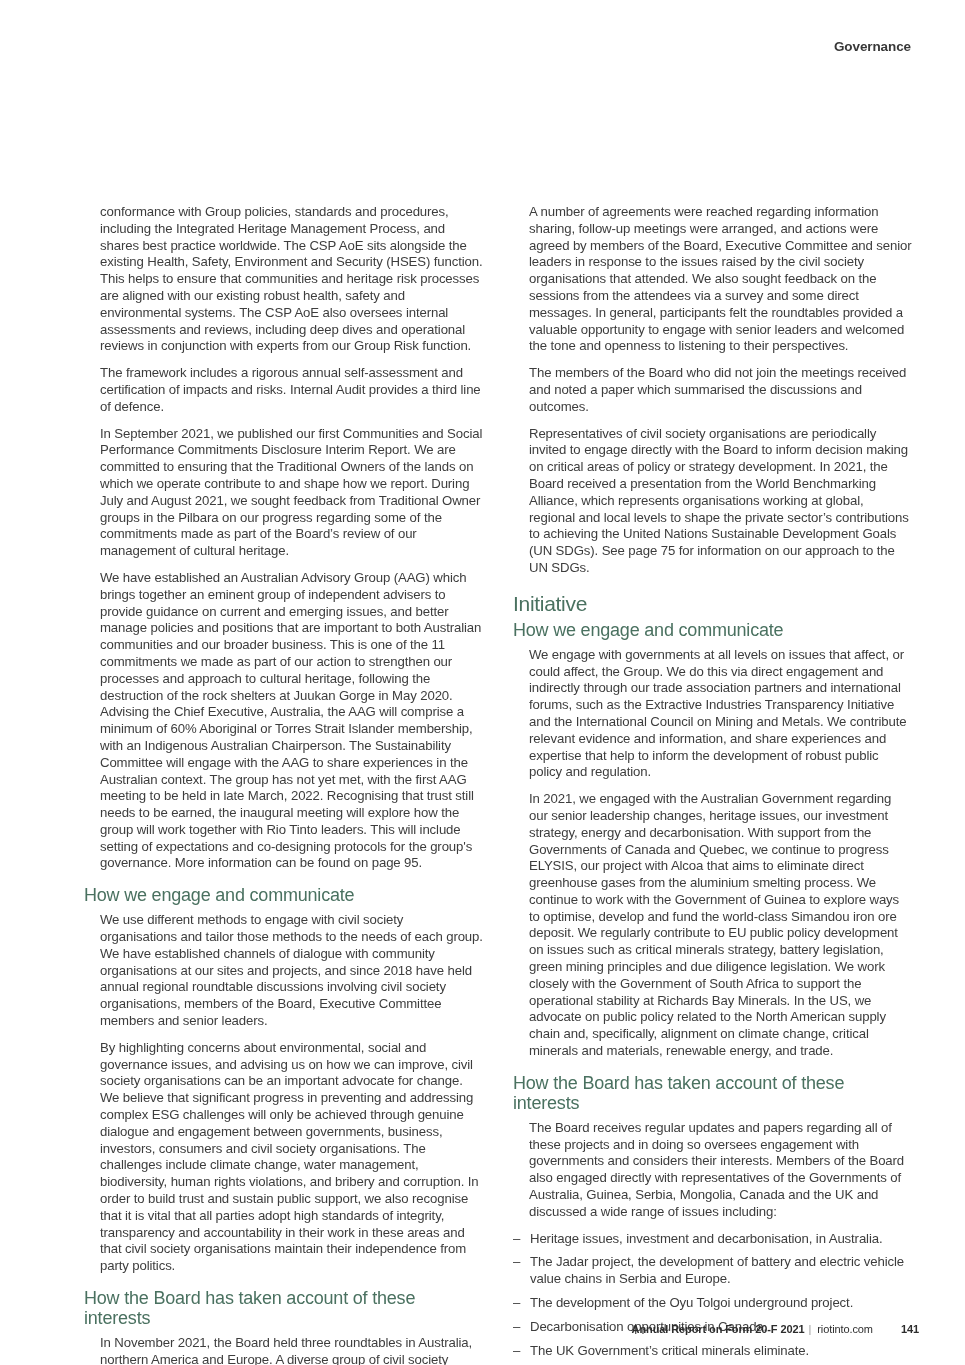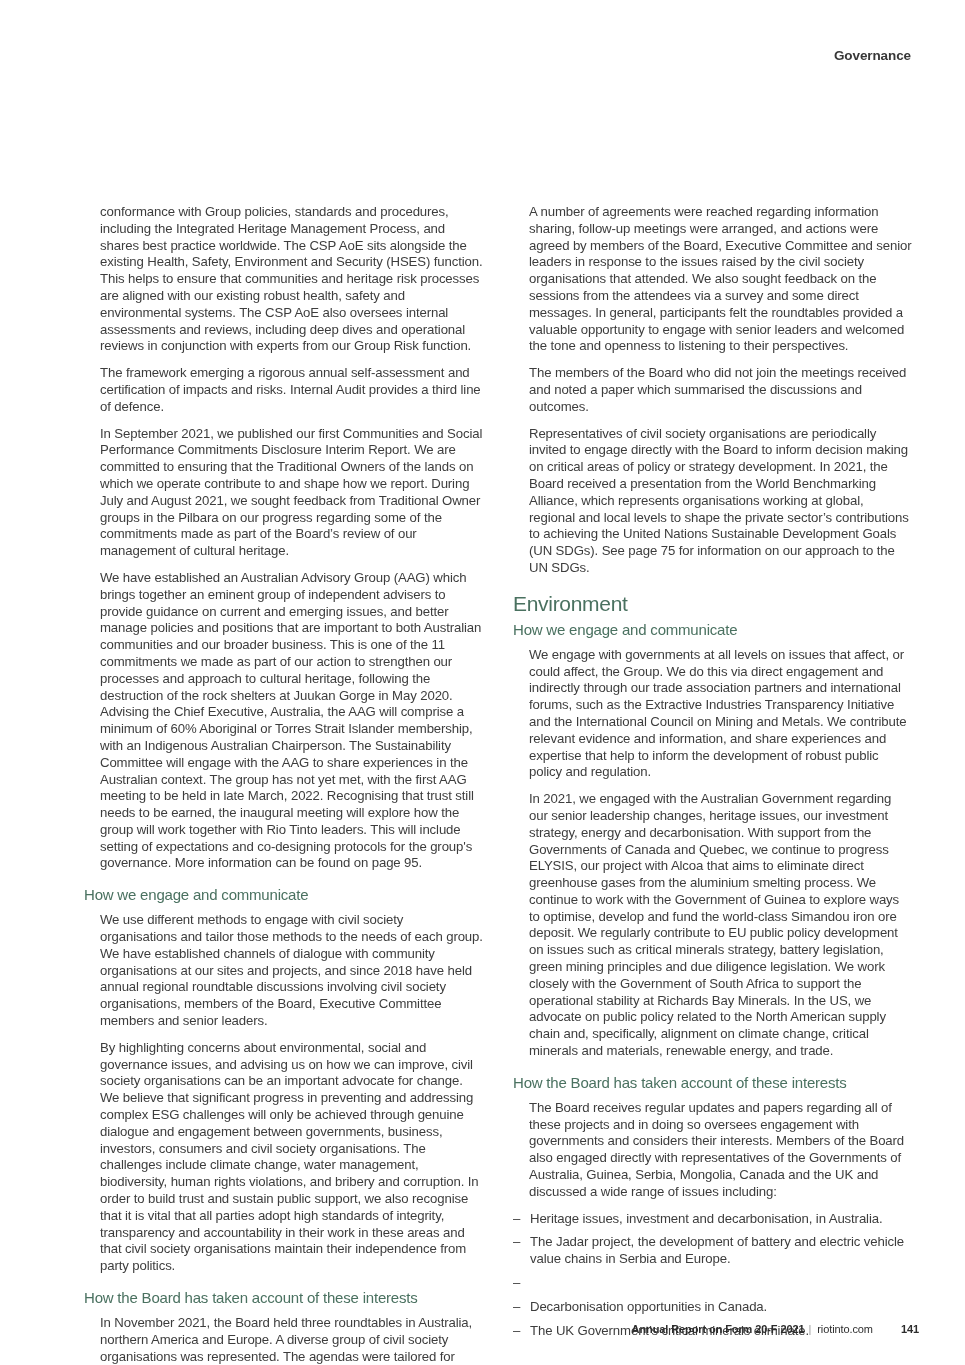--- a/index.html
+++ b/index.html
@@ -5,39 +5,39 @@
   html, body { margin: 0; padding: 0; }
   body {
     width: 965px; height: 1365px;
     background: #ffffff;
     font-family: "Liberation Sans", sans-serif;
     color: #3d3d3d;
     position: relative;
     overflow: hidden;
   }
   .header-label {
-    position: absolute; top: 48px; right: 54px;
+    position: absolute; top: 39px; right: 54px;
     font-size: 13.5px; font-weight: bold; color: #383838;
     letter-spacing: -0.1px;
   }
   .content {
     position: absolute; top: 204px; left: 84px; width: 828px;
     display: flex; gap: 30px;
   }
   .col {
     width: 399px; flex: none;
     font-size: 13.2px; line-height: 16.8px; letter-spacing: -0.12px;
   }
   .col p { margin: 0 0 10px 16px; }
   .col h2 {
     font-size: 21px; line-height: 25px; font-weight: 400;
     color: #4a7160; margin: 14px 0 4px 0; letter-spacing: -0.3px;
   }
   .col h3 {
-    font-size: 15px; line-height: 20px; font-weight: 400;
+    font-size: 18px; line-height: 20px; font-weight: 400;
     color: #4a7160; margin: 13px 0 7px 0; letter-spacing: -0.2px;
   }
   .col h2 + h3 { margin-top: 2px; }
   ul.bullets { list-style: none; margin: 3px 0 0 0; padding: 0; }
   ul.bullets li { display: flex; margin: 0 0 7px 0; }
   ul.bullets .dash { width: 17px; flex: none; }
   .footer {
     position: absolute; top: 1323px; right: 46px;
     font-size: 11px; color: #2d2d2d; letter-spacing: -0.1px;
     white-space: nowrap;
@@ -48,51 +48,52 @@
 </style>
 </head>
 <body>
 
 <div class="header-label">Governance</div>
 
 <div class="content">
 
   <div class="col">
     <p>conformance with Group policies, standards and procedures, including the Integrated Heritage Management Process, and shares best practice worldwide. The CSP AoE sits alongside the existing Health, Safety, Environment and Security (HSES) function. This helps to ensure that communities and heritage risk processes are aligned with our existing robust health, safety and environmental systems. The CSP AoE also oversees internal assessments and reviews, including deep dives and operational reviews in conjunction with experts from our Group Risk function.</p>
-    <p>The framework emerging a rigorous annual self-assessment and certification of impacts and risks. Internal Audit provides a third line of defence.</p>
+    <p>The framework includes a rigorous annual self-assessment and certification of impacts and risks. Internal Audit provides a third line of defence.</p>
     <p>In September 2021, we published our first Communities and Social Performance Commitments Disclosure Interim Report. We are committed to ensuring that the Traditional Owners of the lands on which we operate contribute to and shape how we report. During July and August 2021, we sought feedback from Traditional Owner groups in the Pilbara on our progress regarding some of the commitments made as part of the Board’s review of our management of cultural heritage.</p>
     <p>We have established an Australian Advisory Group (AAG) which brings together an eminent group of independent advisers to provide guidance on current and emerging issues, and better manage policies and positions that are important to both Australian communities and our broader business. This is one of the 11 commitments we made as part of our action to strengthen our processes and approach to cultural heritage, following the destruction of the rock shelters at Juukan Gorge in May 2020. Advising the Chief Executive, Australia, the AAG will comprise a minimum of 60% Aboriginal or Torres Strait Islander membership, with an Indigenous Australian Chairperson. The Sustainability Committee will engage with the AAG to share experiences in the Australian context. The group has not yet met, with the first AAG meeting to be held in late March, 2022. Recognising that trust still needs to be earned, the inaugural meeting will explore how the group will work together with Rio Tinto leaders. This will include setting of expectations and co-designing protocols for the group's governance. More information can be found on page 95.</p>
     <h3>How we engage and communicate</h3>
     <p>We use different methods to engage with civil society organisations and tailor those methods to the needs of each group. We have established channels of dialogue with community organisations at our sites and projects, and since 2018 have held annual regional roundtable discussions involving civil society organisations, members of the Board, Executive Committee members and senior leaders.</p>
     <p>By highlighting concerns about environmental, social and governance issues, and advising us on how we can improve, civil society organisations can be an important advocate for change. We believe that significant progress in preventing and addressing complex ESG challenges will only be achieved through genuine dialogue and engagement between governments, business, investors, consumers and civil society organisations. The challenges include climate change, water management, biodiversity, human rights violations, and bribery and corruption. In order to build trust and sustain public support, we also recognise that it is vital that all parties adopt high standards of integrity, transparency and accountability in their work in these areas and that civil society organisations maintain their independence from party politics.</p>
     <h3>How the Board has taken account of these interests</h3>
     <p>In November 2021, the Board held three roundtables in Australia, northern America and Europe. A diverse group of civil society organisations was represented. The agendas were tailored for each region and informed by preparatory conversations with the participants.</p>
   </div>
 
   <div class="col">
     <p>A number of agreements were reached regarding information sharing, follow-up meetings were arranged, and actions were agreed by members of the Board, Executive Committee and senior leaders in response to the issues raised by the civil society organisations that attended. We also sought feedback on the sessions from the attendees via a survey and some direct messages. In general, participants felt the roundtables provided a valuable opportunity to engage with senior leaders and welcomed the tone and openness to listening to their perspectives.</p>
     <p>The members of the Board who did not join the meetings received and noted a paper which summarised the discussions and outcomes.</p>
     <p>Representatives of civil society organisations are periodically invited to engage directly with the Board to inform decision making on critical areas of policy or strategy development. In 2021, the Board received a presentation from the World Benchmarking Alliance, which represents organisations working at global, regional and local levels to shape the private sector’s contributions to achieving the United Nations Sustainable Development Goals (UN SDGs). See page 75 for information on our approach to the UN SDGs.</p>
-    <h2>Environment</h2>
+    <h2>Initiative</h2>
     <h3>How we engage and communicate</h3>
     <p>We engage with governments at all levels on issues that affect, or could affect, the Group. We do this via direct engagement and indirectly through our trade association partners and international forums, such as the Extractive Industries Transparency Initiative and the International Council on Mining and Metals. We contribute relevant evidence and information, and share experiences and expertise that help to inform the development of robust public policy and regulation.</p>
     <p>In 2021, we engaged with the Australian Government regarding our senior leadership changes, heritage issues, our investment strategy, energy and decarbonisation. With support from the Governments of Canada and Quebec, we continue to progress ELYSIS, our project with Alcoa that aims to eliminate direct greenhouse gases from the aluminium smelting process. We continue to work with the Government of Guinea to explore ways to optimise, develop and fund the world-class Simandou iron ore deposit. We regularly contribute to EU public policy development on issues such as critical minerals strategy, battery legislation, green mining principles and due diligence legislation. We work closely with the Government of South Africa to support the operational stability at Richards Bay Minerals. In the US, we advocate on public policy related to the North American supply chain and, specifically, alignment on climate change, critical minerals and materials, renewable energy, and trade.</p>
     <h3>How the Board has taken account of these interests</h3>
     <p>The Board receives regular updates and papers regarding all of these projects and in doing so oversees engagement with governments and considers their interests. Members of the Board also engaged directly with representatives of the Governments of Australia, Guinea, Serbia, Mongolia, Canada and the UK and discussed a wide range of issues including:</p>
     <ul class="bullets">
       <li>
         <span class="dash">–</span>
         <span>Heritage issues, investment and decarbonisation, in Australia.</span>
       </li>
       <li>
         <span class="dash">–</span>
         <span>The Jadar project, the development of battery and electric vehicle value chains in Serbia and Europe.</span>
       </li>
       <li>
         <span class="dash">–</span>
+        <span>The development of the Oyu Tolgoi underground project.</span>
       </li>
       <li>
         <span class="dash">–</span>
         <span>Decarbonisation opportunities in Canada.</span>
       </li>
       <li>
         <span class="dash">–</span>
         <span>The UK Government’s critical minerals eliminate.</span>
       </li>
     </ul>

